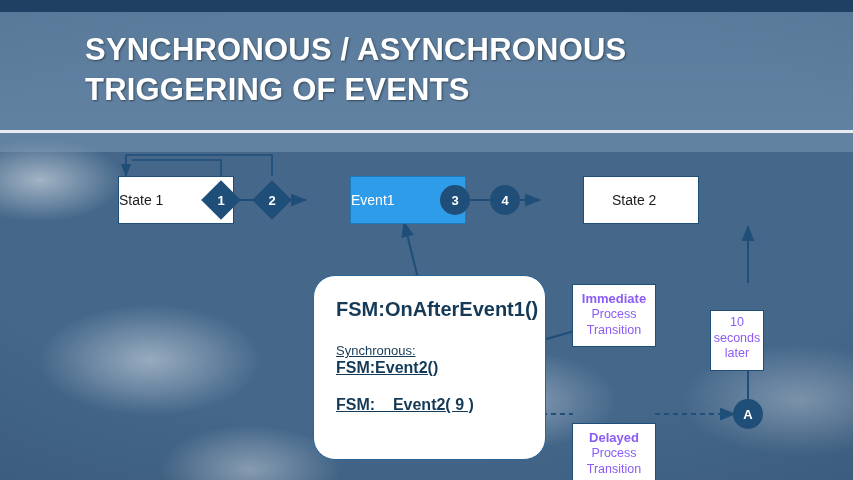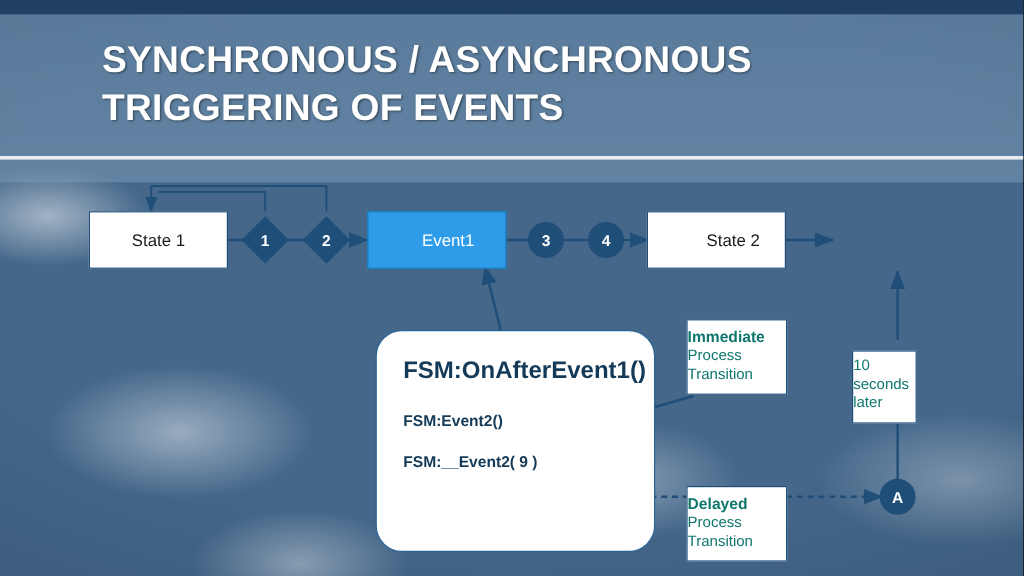--- a/index.html
+++ b/index.html
@@ -79,36 +79,36 @@
     left: 0; top: 130px;
     width: 853px; height: 3px;
     background: rgba(255,255,255,0.85);
   }
 
   
   .node {
     position: absolute;
     display: flex;
     align-items: center;
-    justify-content: center;
+    justify-content: flex-start;
     font-size: 14px;
     box-sizing: border-box;
     border: 1px solid #1f4e79;
     color: #17364f;
     text-align: center;
+    margin-left: 44px;
   }
   .node.state {
     background: #ffffff;
     color: #1a1a1a;
   }
   .node.event {
     background: #2f9ce9;
     color: #ffffff;
     border-color: #1b7bbd;
-    padding-left: 19px;
   }
 
   .circ {
     position: absolute;
     border-radius: 50%;
     background: #1f4e79;
     color: #fff;
     display: flex;
     align-items: center;
     justify-content: center;
@@ -131,23 +131,24 @@
     font-size: 13px;
     font-weight: bold;
   }
 
   
   .callout {
     position: absolute;
     background: #ffffff;
     border: 1px solid #1f4e79;
     box-sizing: border-box;
-    text-align: left;
-    color: #0f766e;
+    text-align: center;
+    color: #8b5cf6;
     padding-top: 6px;
+    margin-top: 18px;
   }
   .callout .c-title {
     font-size: 13px;
     font-weight: bold;
     line-height: 1.25;
   }
   .callout .c-line {
     font-size: 12.5px;
     line-height: 1.25;
   }
@@ -169,24 +170,25 @@
     font-weight: bold;
     color: #143a57;
     margin-bottom: 22px;
   }
   .fsm-sub {
     font-size: 13px;
     text-decoration: underline;
     color: #143a57;
   }
   .fsm-code {
-    font-size: 13px;
+    font-size: 16px;
     font-weight: bold;
     color: #143a57;
     margin-top: 1px;
+    text-decoration: underline;
   }
   .fsm-gap { height: 18px; }
 
   svg.overlay {
     position: absolute;
     left: 0; top: 0;
     width: 853px; height: 480px;
     pointer-events: none;
   }
 </style>
@@ -299,18 +301,19 @@
   </div>
 
   <div class="callout" style="left:710px; top:292px; width:54px; height:61px; padding-top:4px;">
     <div class="c-line">10</div>
     <div class="c-line">seconds</div>
     <div class="c-line">later</div>
   </div>
 
   <div class="fsm-panel">
     <div class="fsm-title">FSM:OnAfterEvent1()</div>
+    <div class="fsm-sub">Synchronous:</div>
     <div class="fsm-code">FSM:Event2()</div>
     <div class="fsm-gap"></div>
     <div class="fsm-code">FSM:__Event2( 9 )</div>
   </div>
 
 </div>
 
 </body></html>

